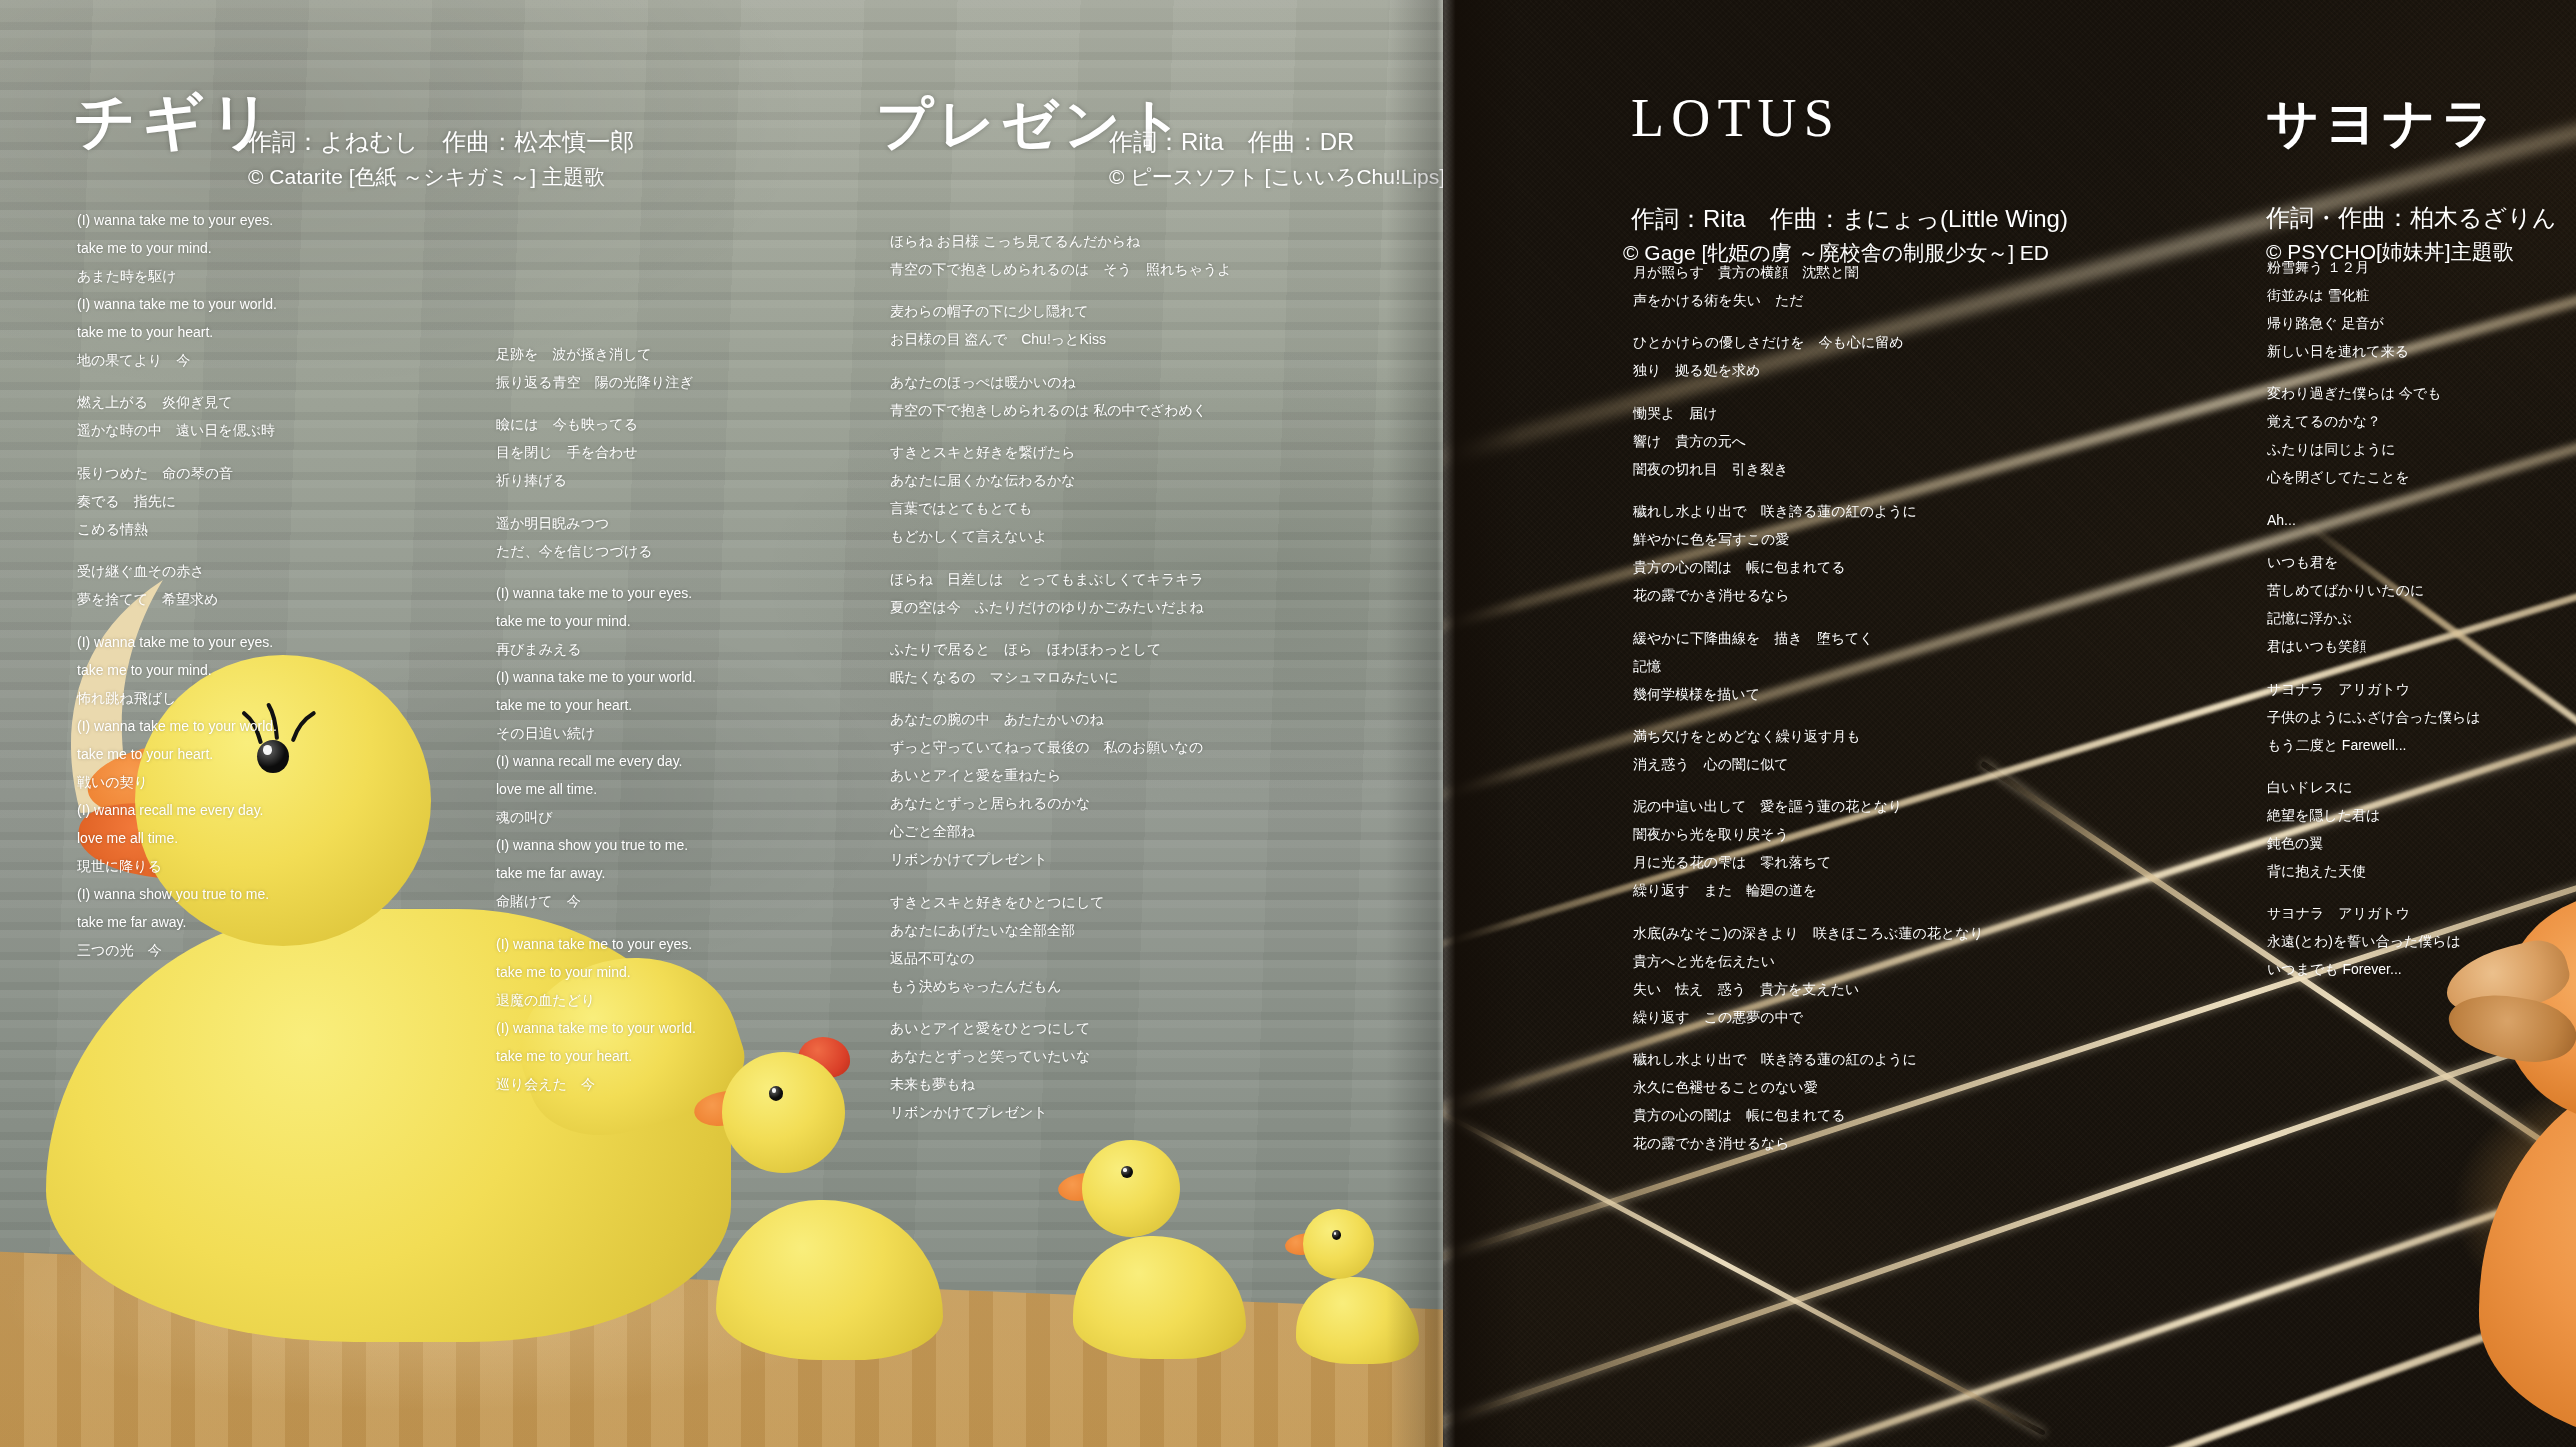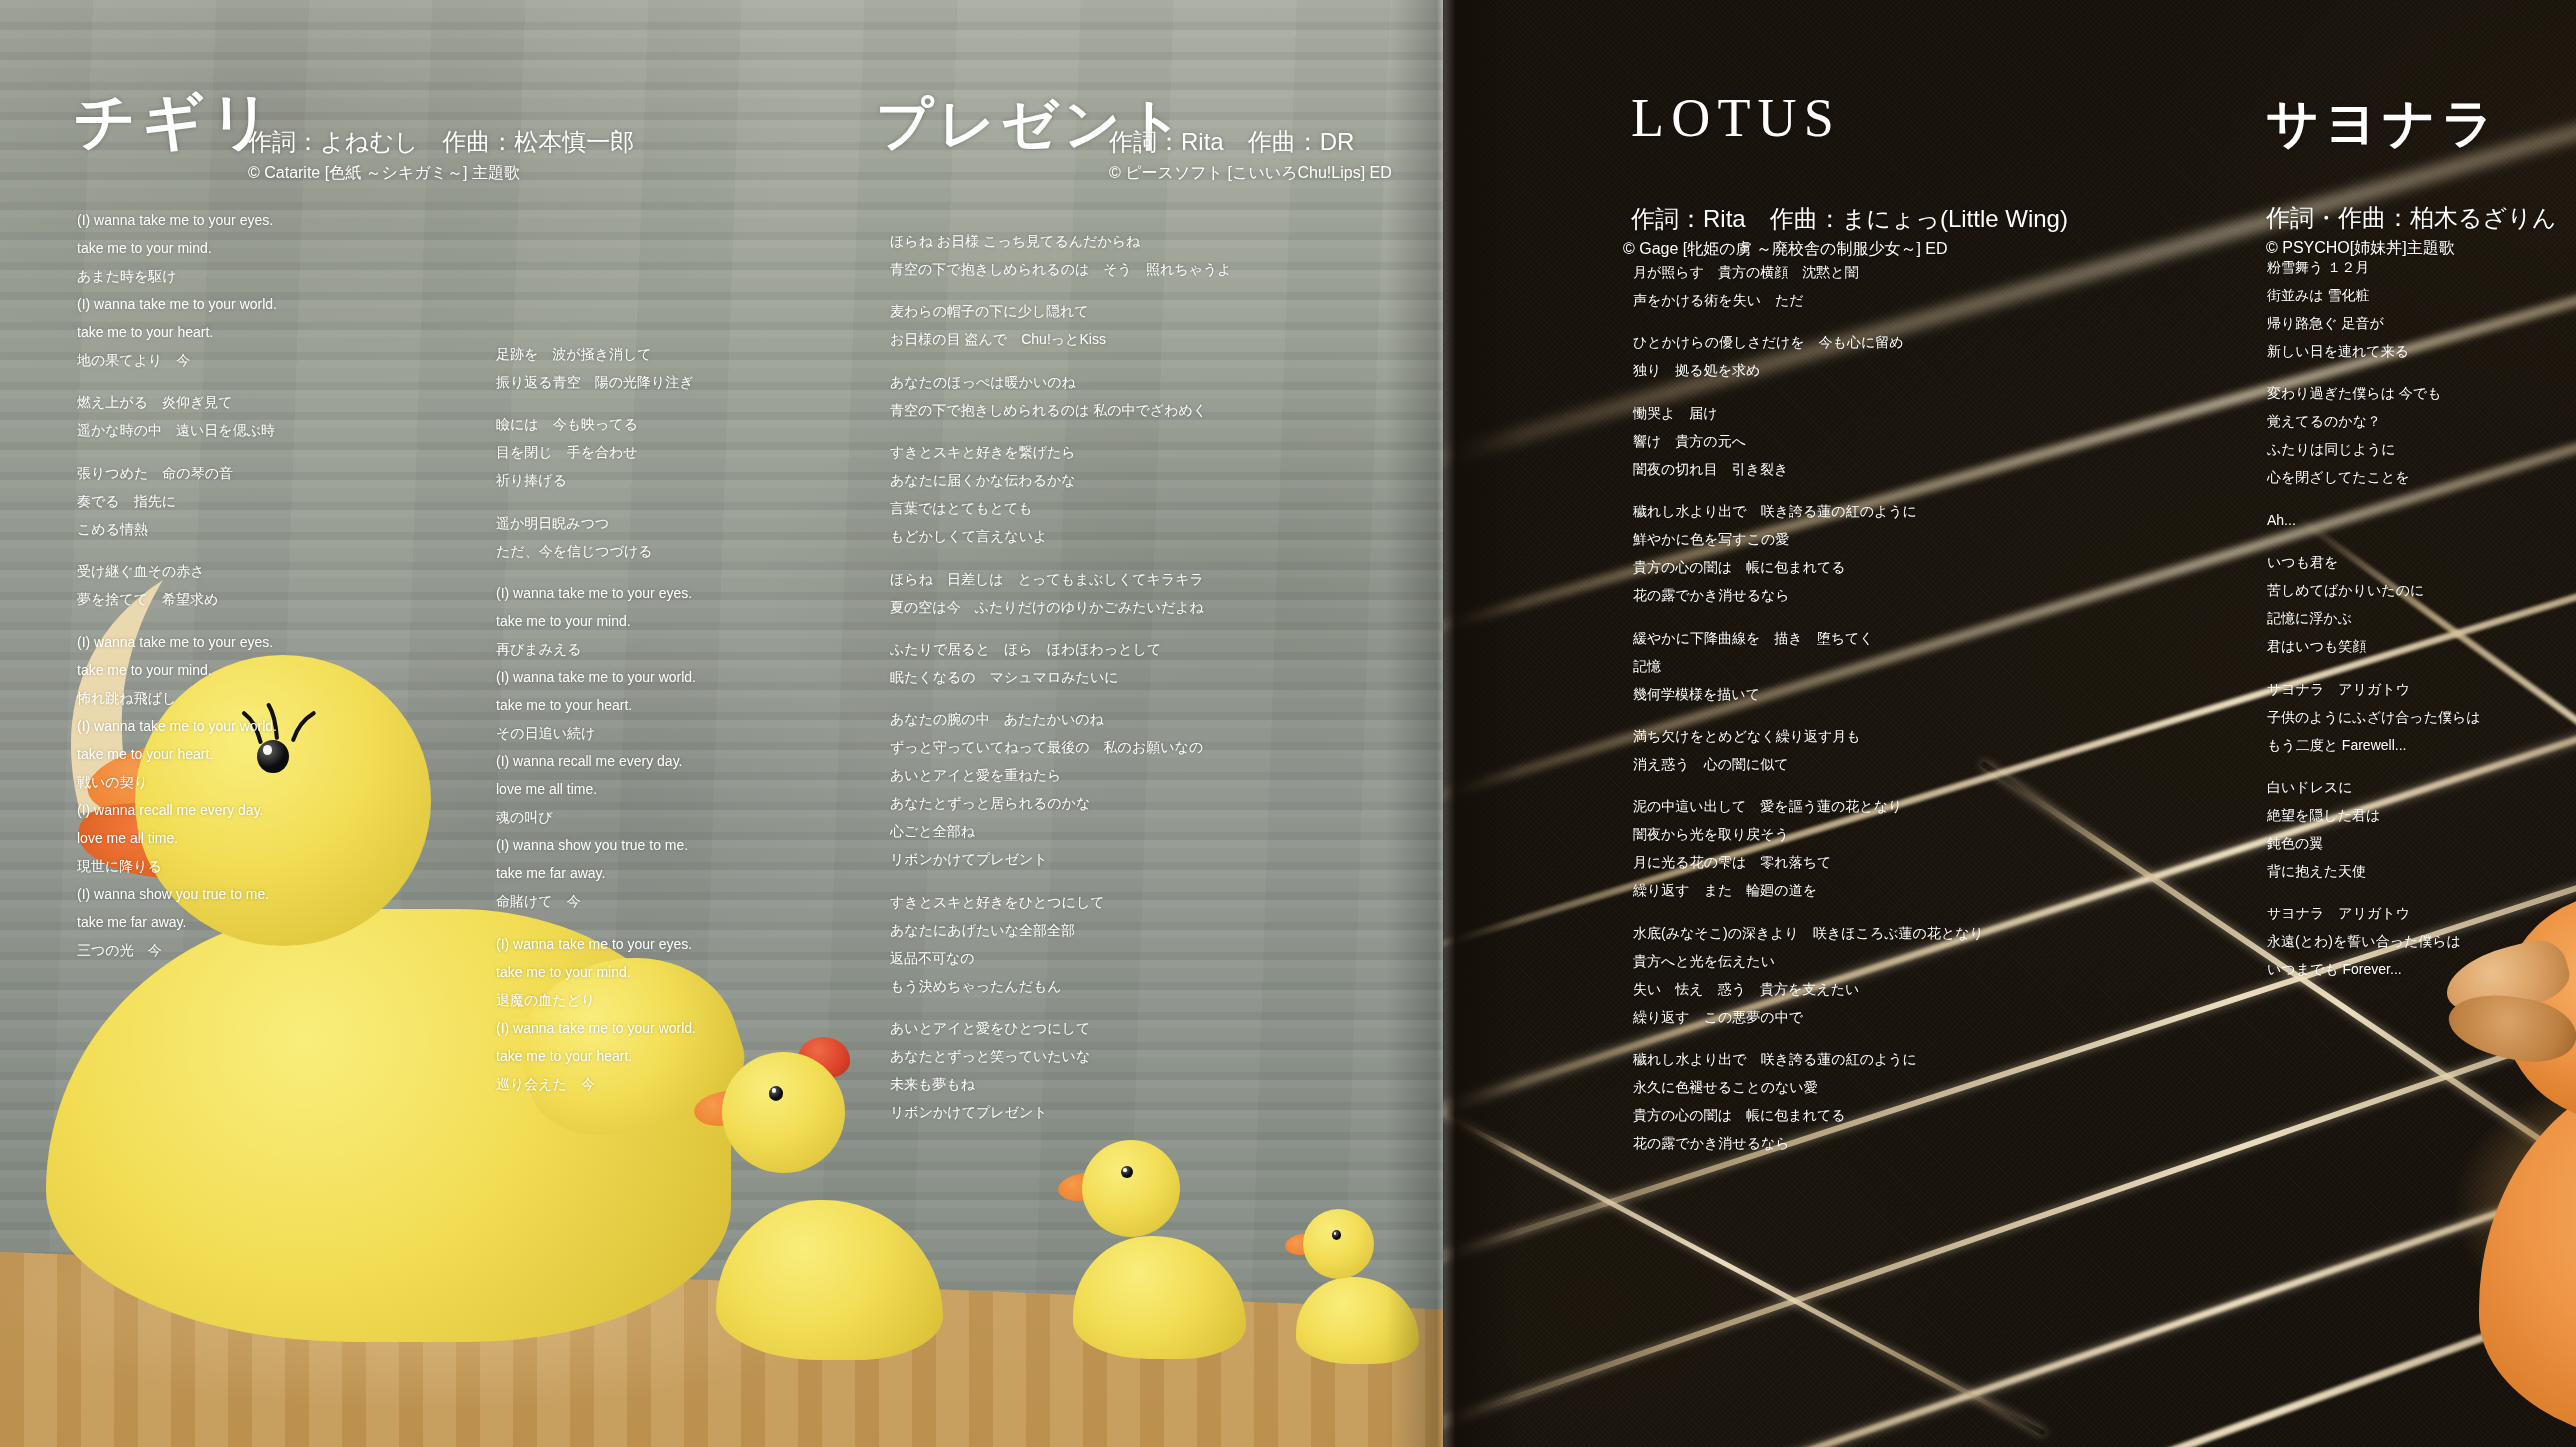--- a/index.html
+++ b/index.html
@@ -56,21 +56,21 @@
     background:linear-gradient(90deg, rgba(200,175,130,0) 0%, rgba(214,190,145,.75) 18%, rgba(246,232,200,.95) 50%, rgba(200,172,125,.7) 82%, rgba(200,175,130,0) 100%);}
   .wire.blur1{filter:blur(1.5px);} .wire.blur2{filter:blur(3.6px);opacity:.75;} .wire.blur3{filter:blur(6.2px);opacity:.6;}
   .wire.bright{box-shadow:0 0 9.3px rgba(255,240,205,.45);}
   
   .song-title{position:absolute;color:#fff;font-weight:bold;letter-spacing:5.2px;
     text-shadow:0 0 5.2px rgba(0,0,0,.25);white-space:nowrap;z-index:30;}
   .serif-title{font-family:"Liberation Serif","DejaVu Serif",serif;font-weight:normal;letter-spacing:7.2px;}
   .credit,.copyright{position:absolute;color:#fff;white-space:nowrap;z-index:30;
     text-shadow:0 0 4.1px rgba(0,0,0,.3);margin-top:32px;}
   .credit{font-size:24px;}
-  .copyright{font-size:16px;}
+  .copyright{font-size:21px;}
   .lyrics{position:absolute;color:#fff;font-size:14px;line-height:28px;white-space:nowrap;
     text-shadow:0 0 3.6px rgba(0,0,0,.28);z-index:30;}
   .stanza{margin-bottom:14.4px;}
   
   .duck-part{position:absolute;pointer-events:none;}
   .yellow{background:radial-gradient(circle at 38% 30%, #f9ee7c 0%, #f2dd55 45%, #e0c83e 80%, #d2b832 100%);}
   .beak{background:radial-gradient(circle at 35% 35%, #f79a4d, #ee8130 60%, #d9671f 100%);}
   .eye{background:radial-gradient(circle at 34% 30%, #4a4a4a 0 18%, #0c0c0c 55%);border-radius:50%;}
   .eye::after{content:"";position:absolute;left:18%;top:16%;width:30%;height:30%;border-radius:50%;background:#fff;opacity:.95;}
   .z20{z-index:20;} .z21{z-index:21;} .z22{z-index:22;}

